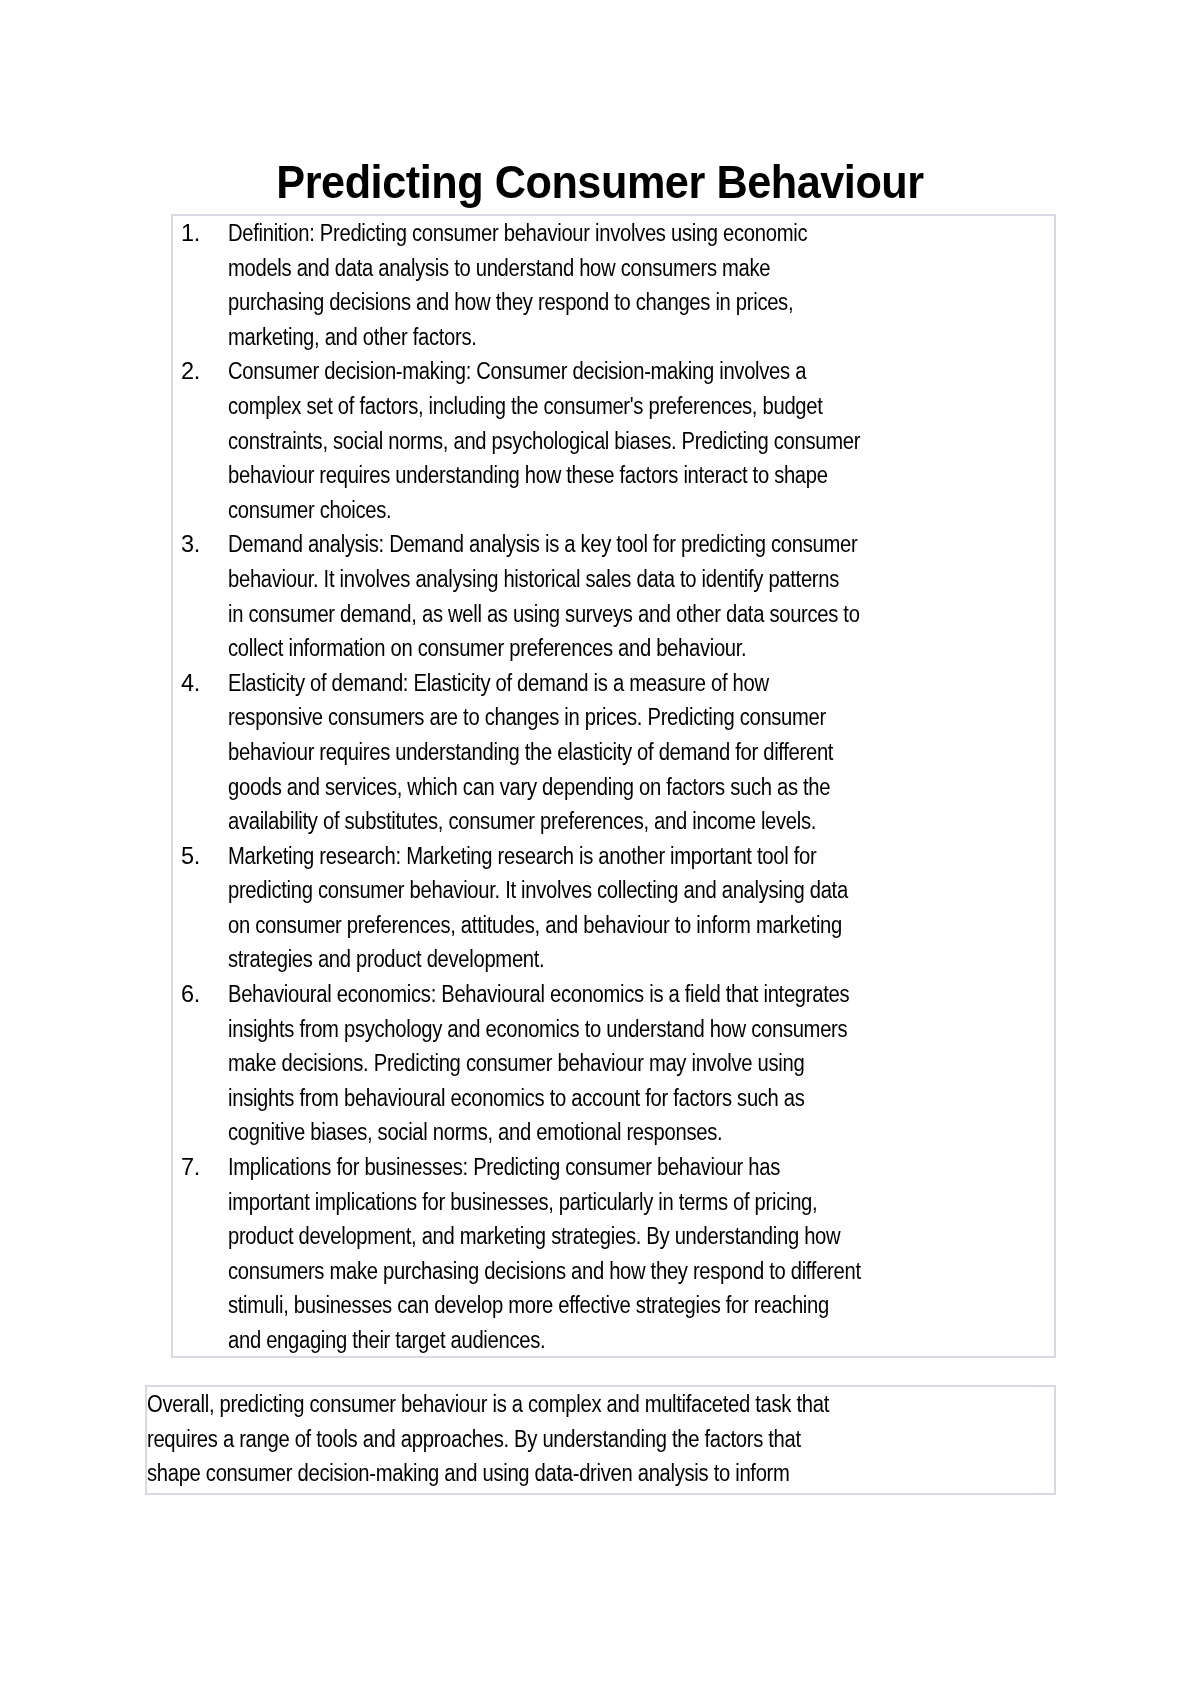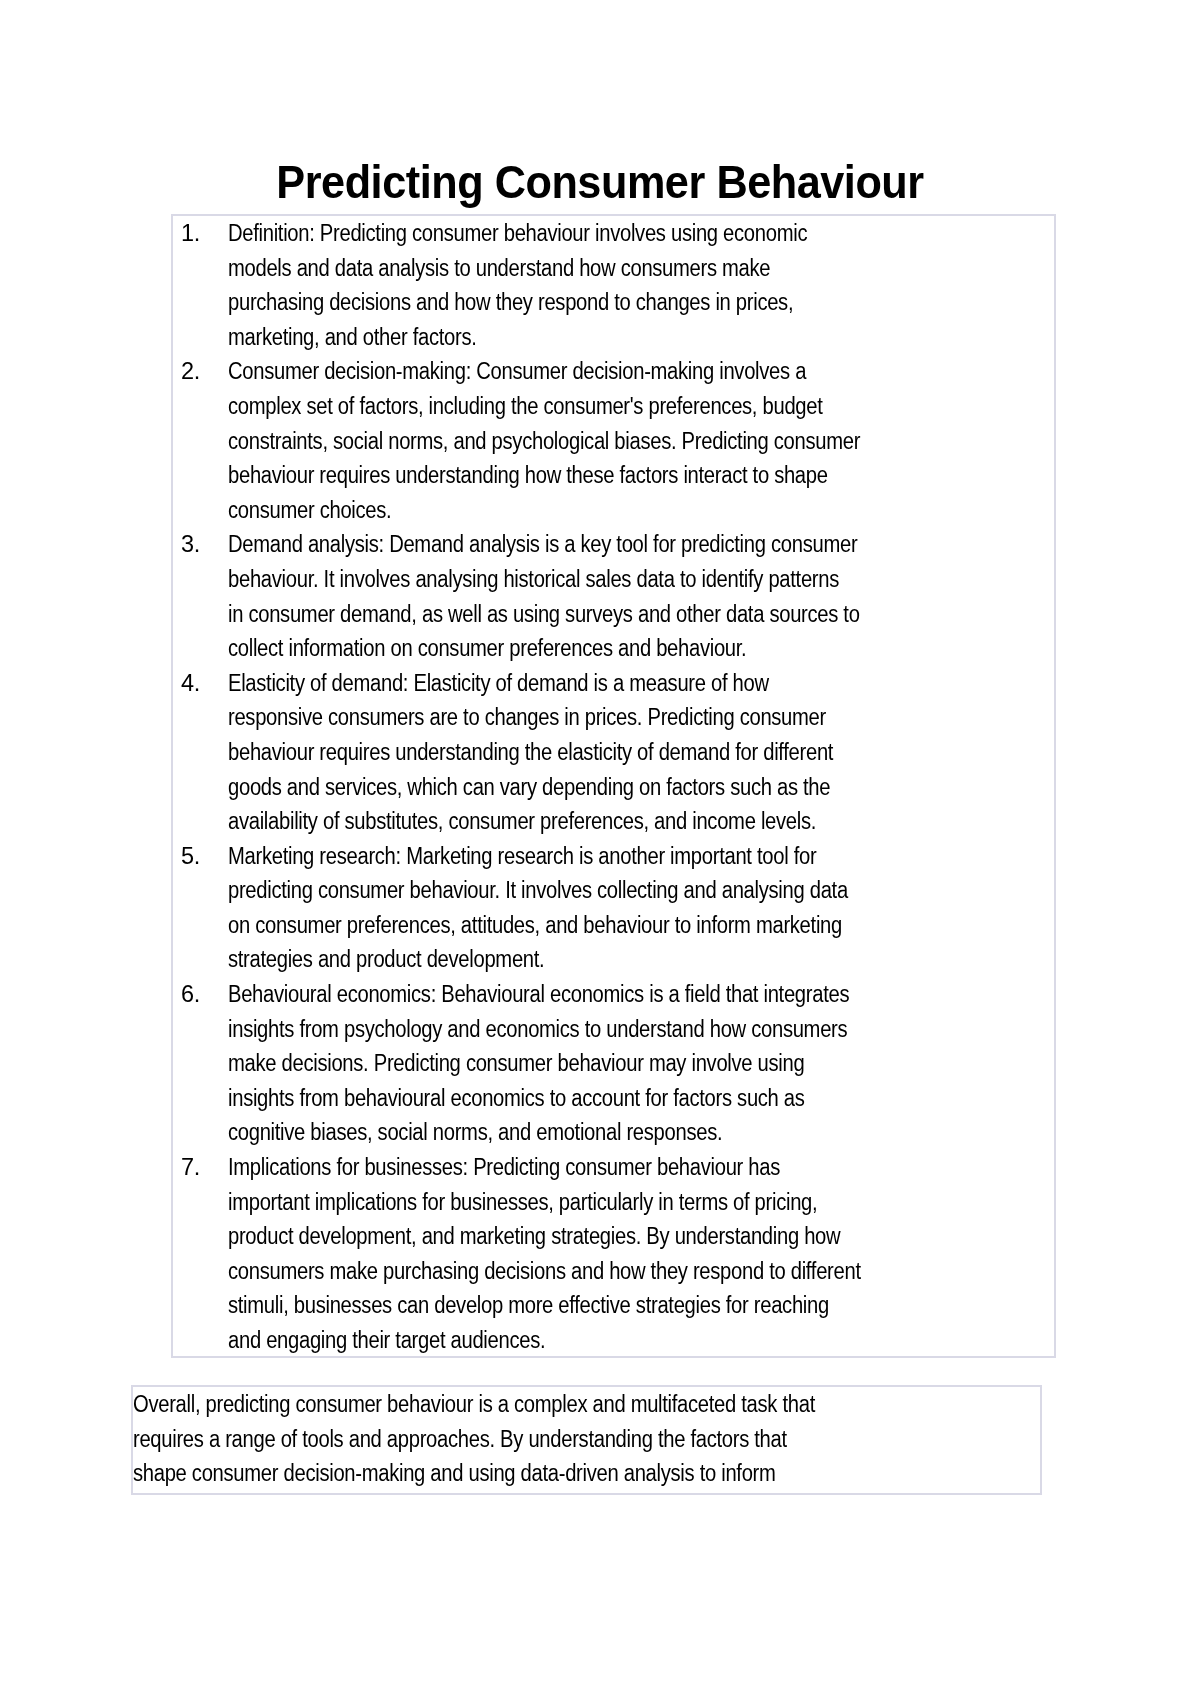--- a/index.html
+++ b/index.html
@@ -8,21 +8,21 @@
   .title { position: absolute; left: 0; width: 1200px; top: 150px; text-align: center;
            font-family: "Liberation Sans", sans-serif; font-weight: bold; font-size: 47px;
            letter-spacing: -0.5px; transform: scaleX(0.92); line-height: 64px; }
   .list-box { position: absolute; left: 171px; top: 214px; width: 885px; height: 1144px;
               border: 2px solid #d9d9e6; box-sizing: border-box; }
   .list-box ol { margin: 0; padding: 0; list-style: none; position: absolute; left: 8px; top: 0px; }
   .list-box li { position: relative; padding-left: 47px; }
   .num { position: absolute; left: 0; top: 0; }
   .line { display: block; height: 34.6px; line-height: 34.6px; font-size: 23.5px;
           white-space: nowrap; transform-origin: left center; letter-spacing: -0.35px; }
-  .summary-box { position: absolute; left: 131px; top: 1385px; width: 911px; height: 110px;
+  .summary-box { position: absolute; left: 145px; top: 1385px; width: 911px; height: 110px;
                  border: 2px solid #d9d9e6; box-sizing: border-box; padding-left: 0px; }
   .summary-box .line { padding-left: 0; margin-left: 0; }
 </style>
 </head>
 <body>
 
 <div class="title">Predicting Consumer Behaviour</div>
 
 <div class="list-box">
   <ol>

